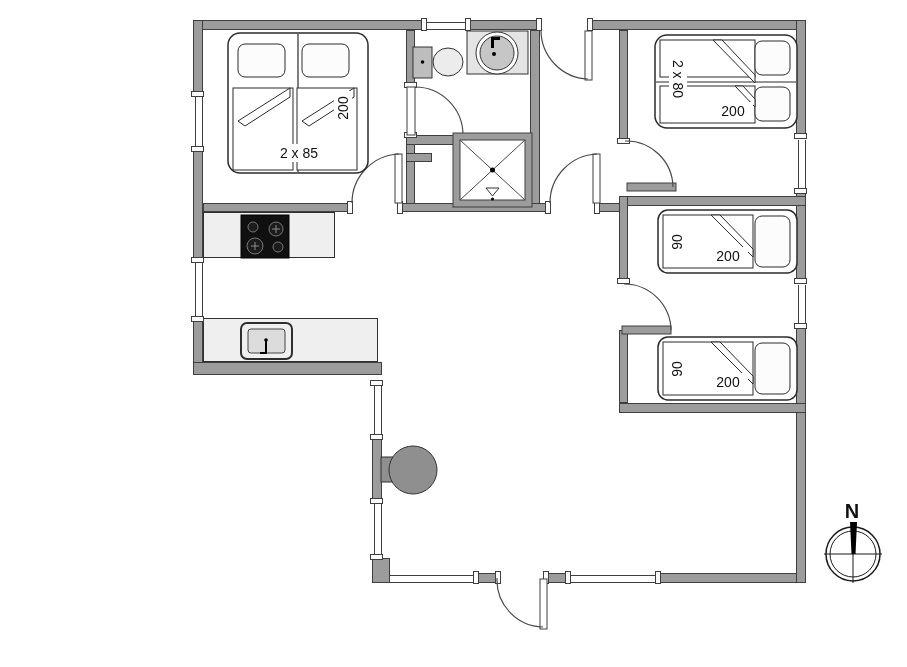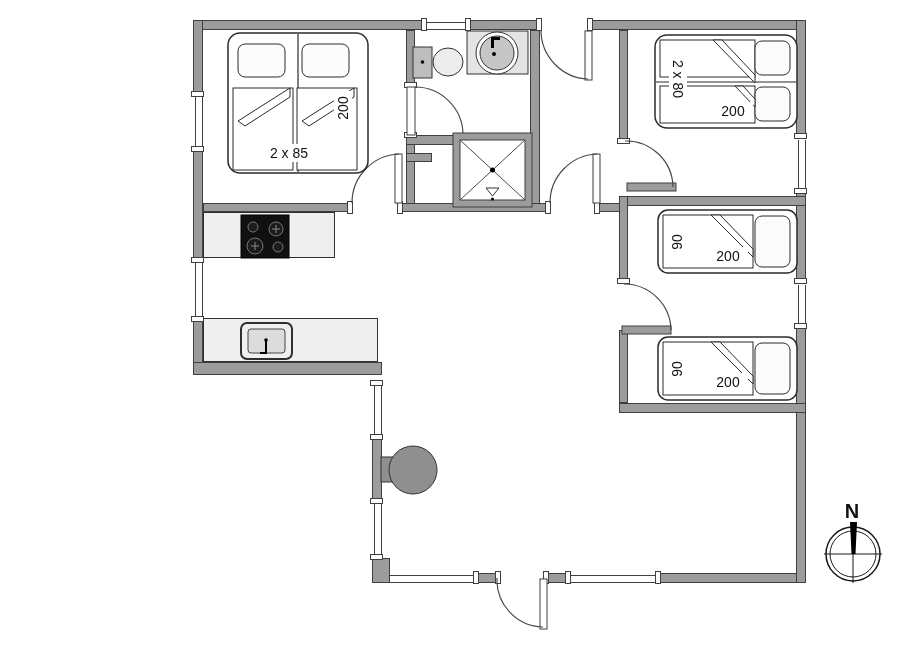--- a/index.html
+++ b/index.html
@@ -219,21 +219,21 @@
     <g>
       <circle cx="853" cy="554" r="27" fill="none" stroke="#1a1a1a" stroke-width="1.5"></circle>
       <circle cx="853" cy="554" r="23" fill="none" stroke="#1a1a1a" stroke-width="1"></circle>
       <line x1="824" y1="554" x2="882" y2="554" stroke="#1a1a1a" stroke-width="1"></line>
       <line x1="853" y1="525" x2="853" y2="583" stroke="#1a1a1a" stroke-width="1"></line>
       <polygon points="850,522 857,522 855.5,554 851.5,554" fill="#000"></polygon>
     </g>
   </svg>
 
   <div class="lbl rot-ccw" style="left:326px;top:99px;width:34px;height:18px">200</div>
-  <div class="lbl" style="left:262px;top:144px;width:54px;height:18px">2 x 85</div>
+  <div class="lbl" style="left:272px;top:144px;width:54px;height:18px">2 x 85</div>
 
   <div class="lbl rot-cw" style="left:654px;top:70px;width:48px;height:18px">2 x 80</div>
   <div class="lbl" style="left:713px;top:102px;width:40px;height:17px">200</div>
 
   <div class="lbl rot-ccw" style="left:664px;top:234px;width:26px;height:16px">90</div>
   <div class="lbl" style="left:708px;top:247px;width:40px;height:17px">200</div>
 
   <div class="lbl rot-ccw" style="left:664px;top:361px;width:26px;height:16px">90</div>
   <div class="lbl" style="left:708px;top:373px;width:40px;height:17px">200</div>
 

